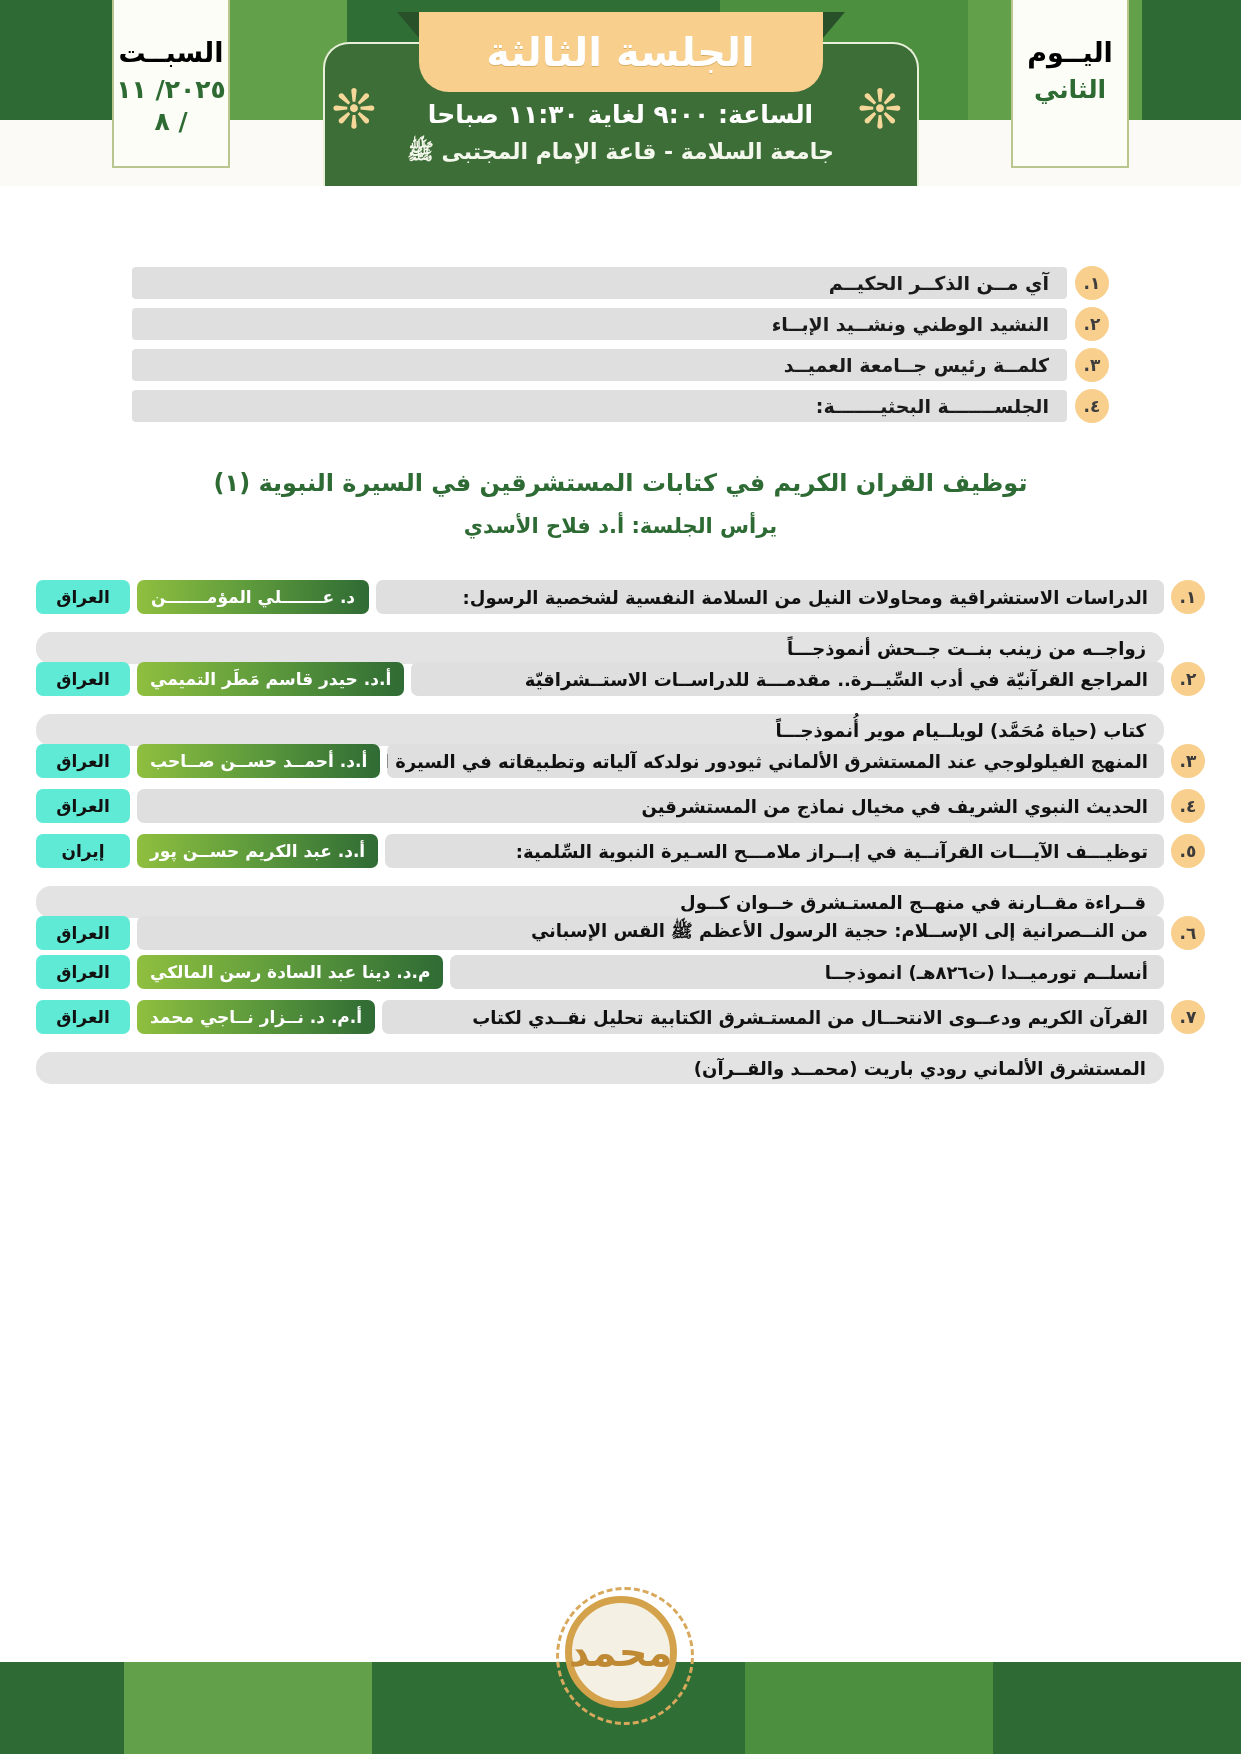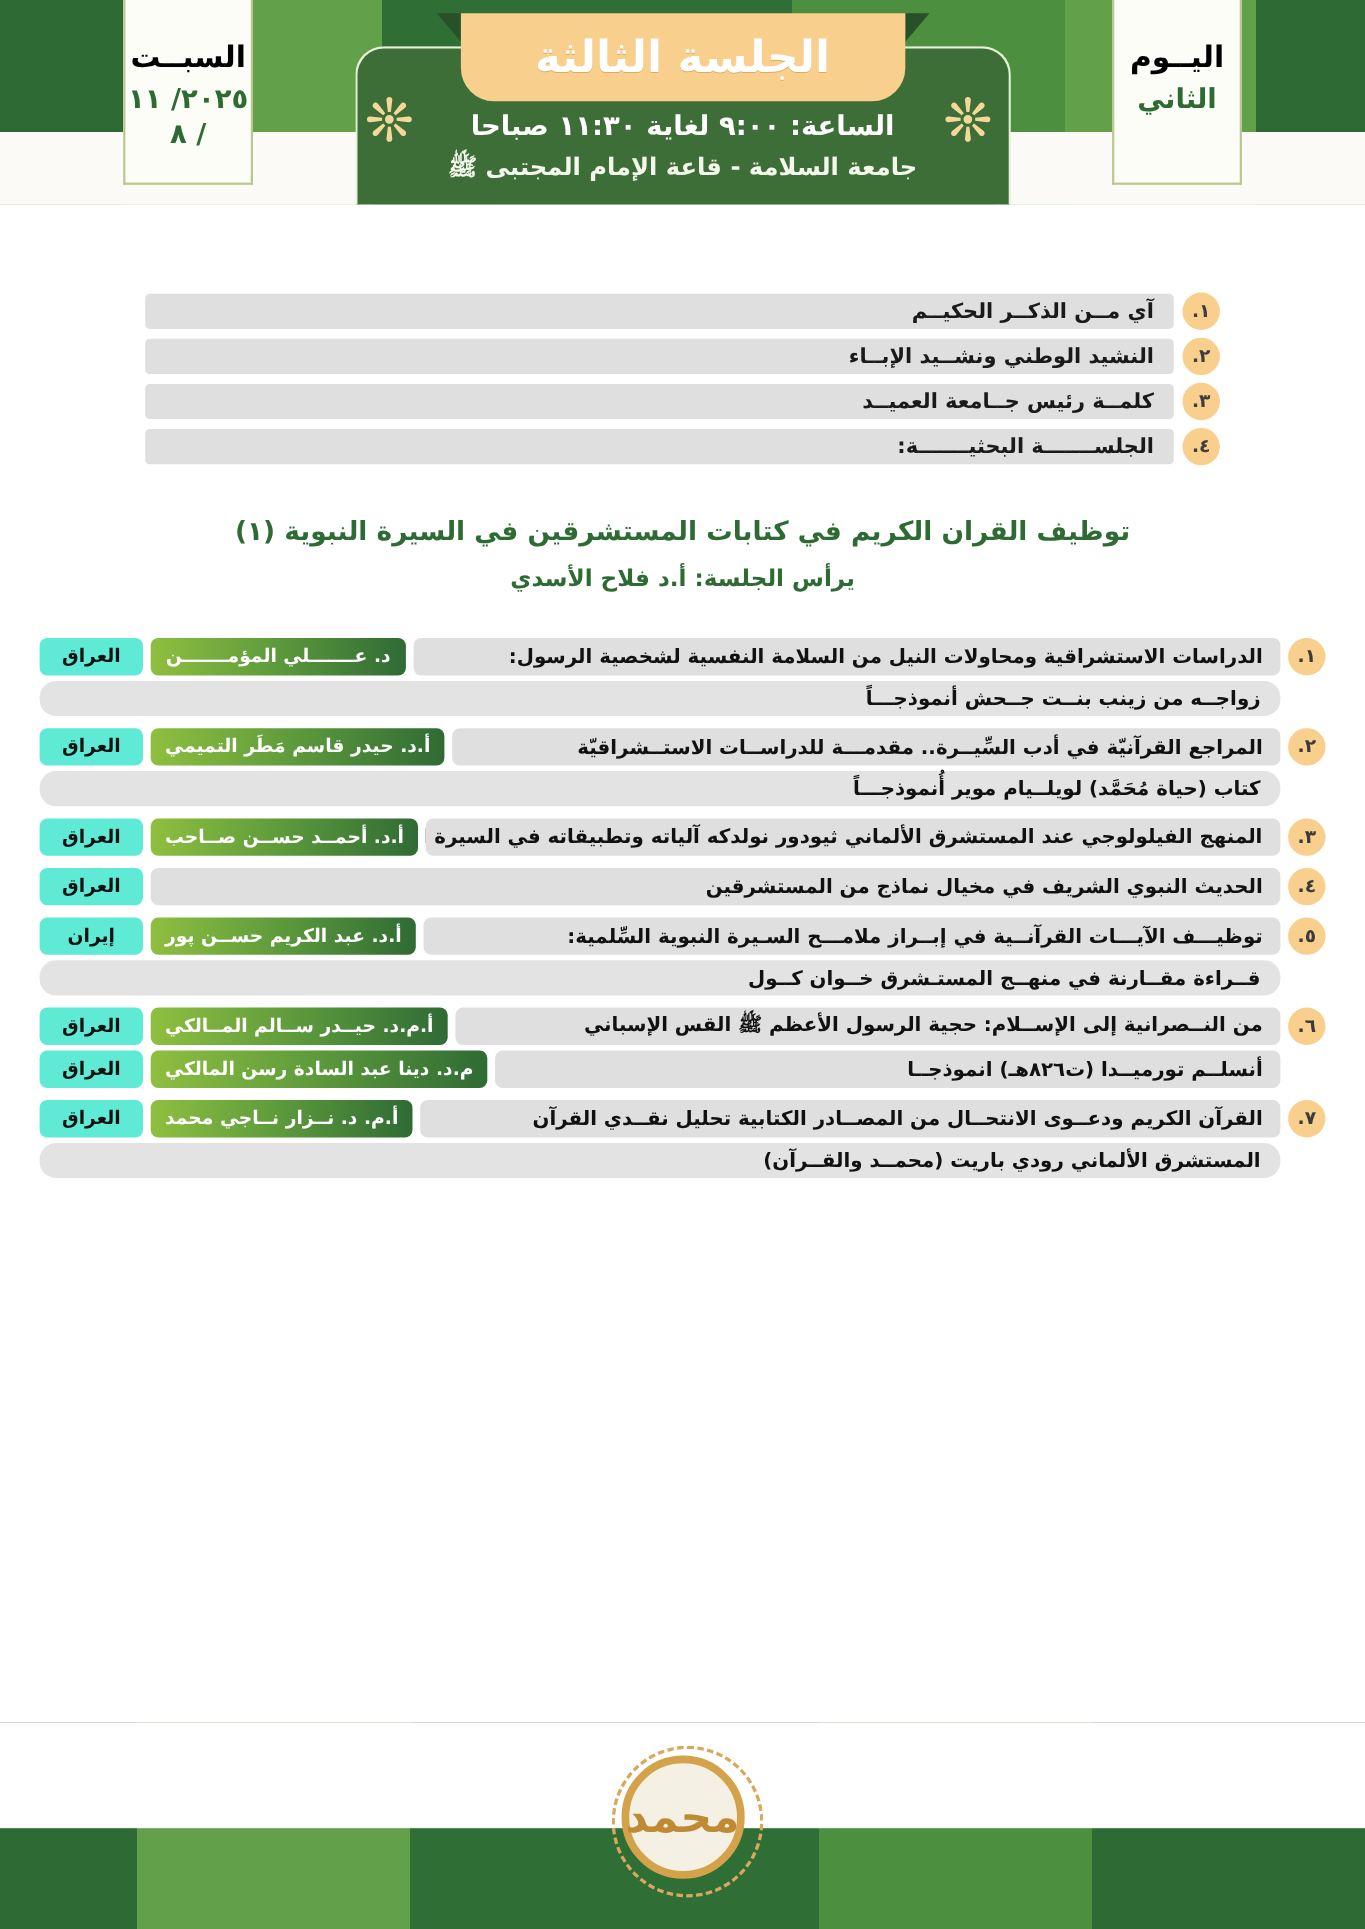--- a/index.html
+++ b/index.html
@@ -139,20 +139,21 @@
     display:flex;align-items:center;justify-content:center;
   }
   .t-cont{
     display:flex;height:32px;margin-bottom:5px;
   }
   .t-cont-pill{
     flex:1 1 auto;background:#e3e3e3;border-radius:15px;
     display:flex;align-items:center;justify-content:flex-start;
     padding:16px 18px;color:#111;font-size:18px;font-weight:bold;
     margin-right:41px;
+    margin-top:13px;
   }
 
   
   .footer{
     position:absolute;left:0;bottom:0;width:1241px;height:188px;
     background:linear-gradient(90deg,#2e6b34 0%,#2e6b34 10%,#63a04a 10%,#63a04a 30%,#2f6e35 30%,#2f6e35 60%,#4c8f3f 60%,#4c8f3f 80%,#2e6b34 80%,#2e6b34 100%);
   }
   .footer .veil{
     position:absolute;left:0;right:0;top:0;height:96px;background:#ffffff;
   }
@@ -277,35 +278,34 @@
     </div>
     <div class="t-cont">
       <div class="t-cont-pill">قــراءة مقــارنة في منهــج المستـشرق خــوان كــول</div>
     </div>
   </div>
 
   <div class="talk">
     <div class="talk-line">
       <div class="t-num">٦.</div>
       <div class="t-title">من النــصرانية إلى الإســلام: حجية الرسول الأعظم ﷺ القس الإسباني</div>
-      <div class="t-name">أ.م.د. حيــدر ســالم المــالكي</div>
       <div class="t-country">العراق</div>
     </div>
     <div class="talk-line">
       <div class="t-num" style="visibility:hidden"></div>
       <div class="t-title">أنسلــم تورميــدا (ت٨٢٦هـ) انموذجــا</div>
       <div class="t-name">م.د. دينا عبد السادة رسن المالكي</div>
       <div class="t-country">العراق</div>
     </div>
   </div>
 
   <div class="talk">
     <div class="talk-line">
       <div class="t-num">٧.</div>
-      <div class="t-title">القرآن الكريم ودعــوى الانتحــال من المصــادر الكتابية تحليل نقــدي القرآن</div>
+      <div class="t-title">القرآن الكريم ودعــوى الانتحــال من المستـشرق الكتابية تحليل نقــدي لكتاب</div>
       <div class="t-name">أ.م. د.  نــزار نــاجي محمد</div>
       <div class="t-country">العراق</div>
     </div>
     <div class="t-cont">
       <div class="t-cont-pill">المستشرق الألماني رودي باريت (محمــد والقــرآن)</div>
     </div>
   </div>
 
 </div>
 

